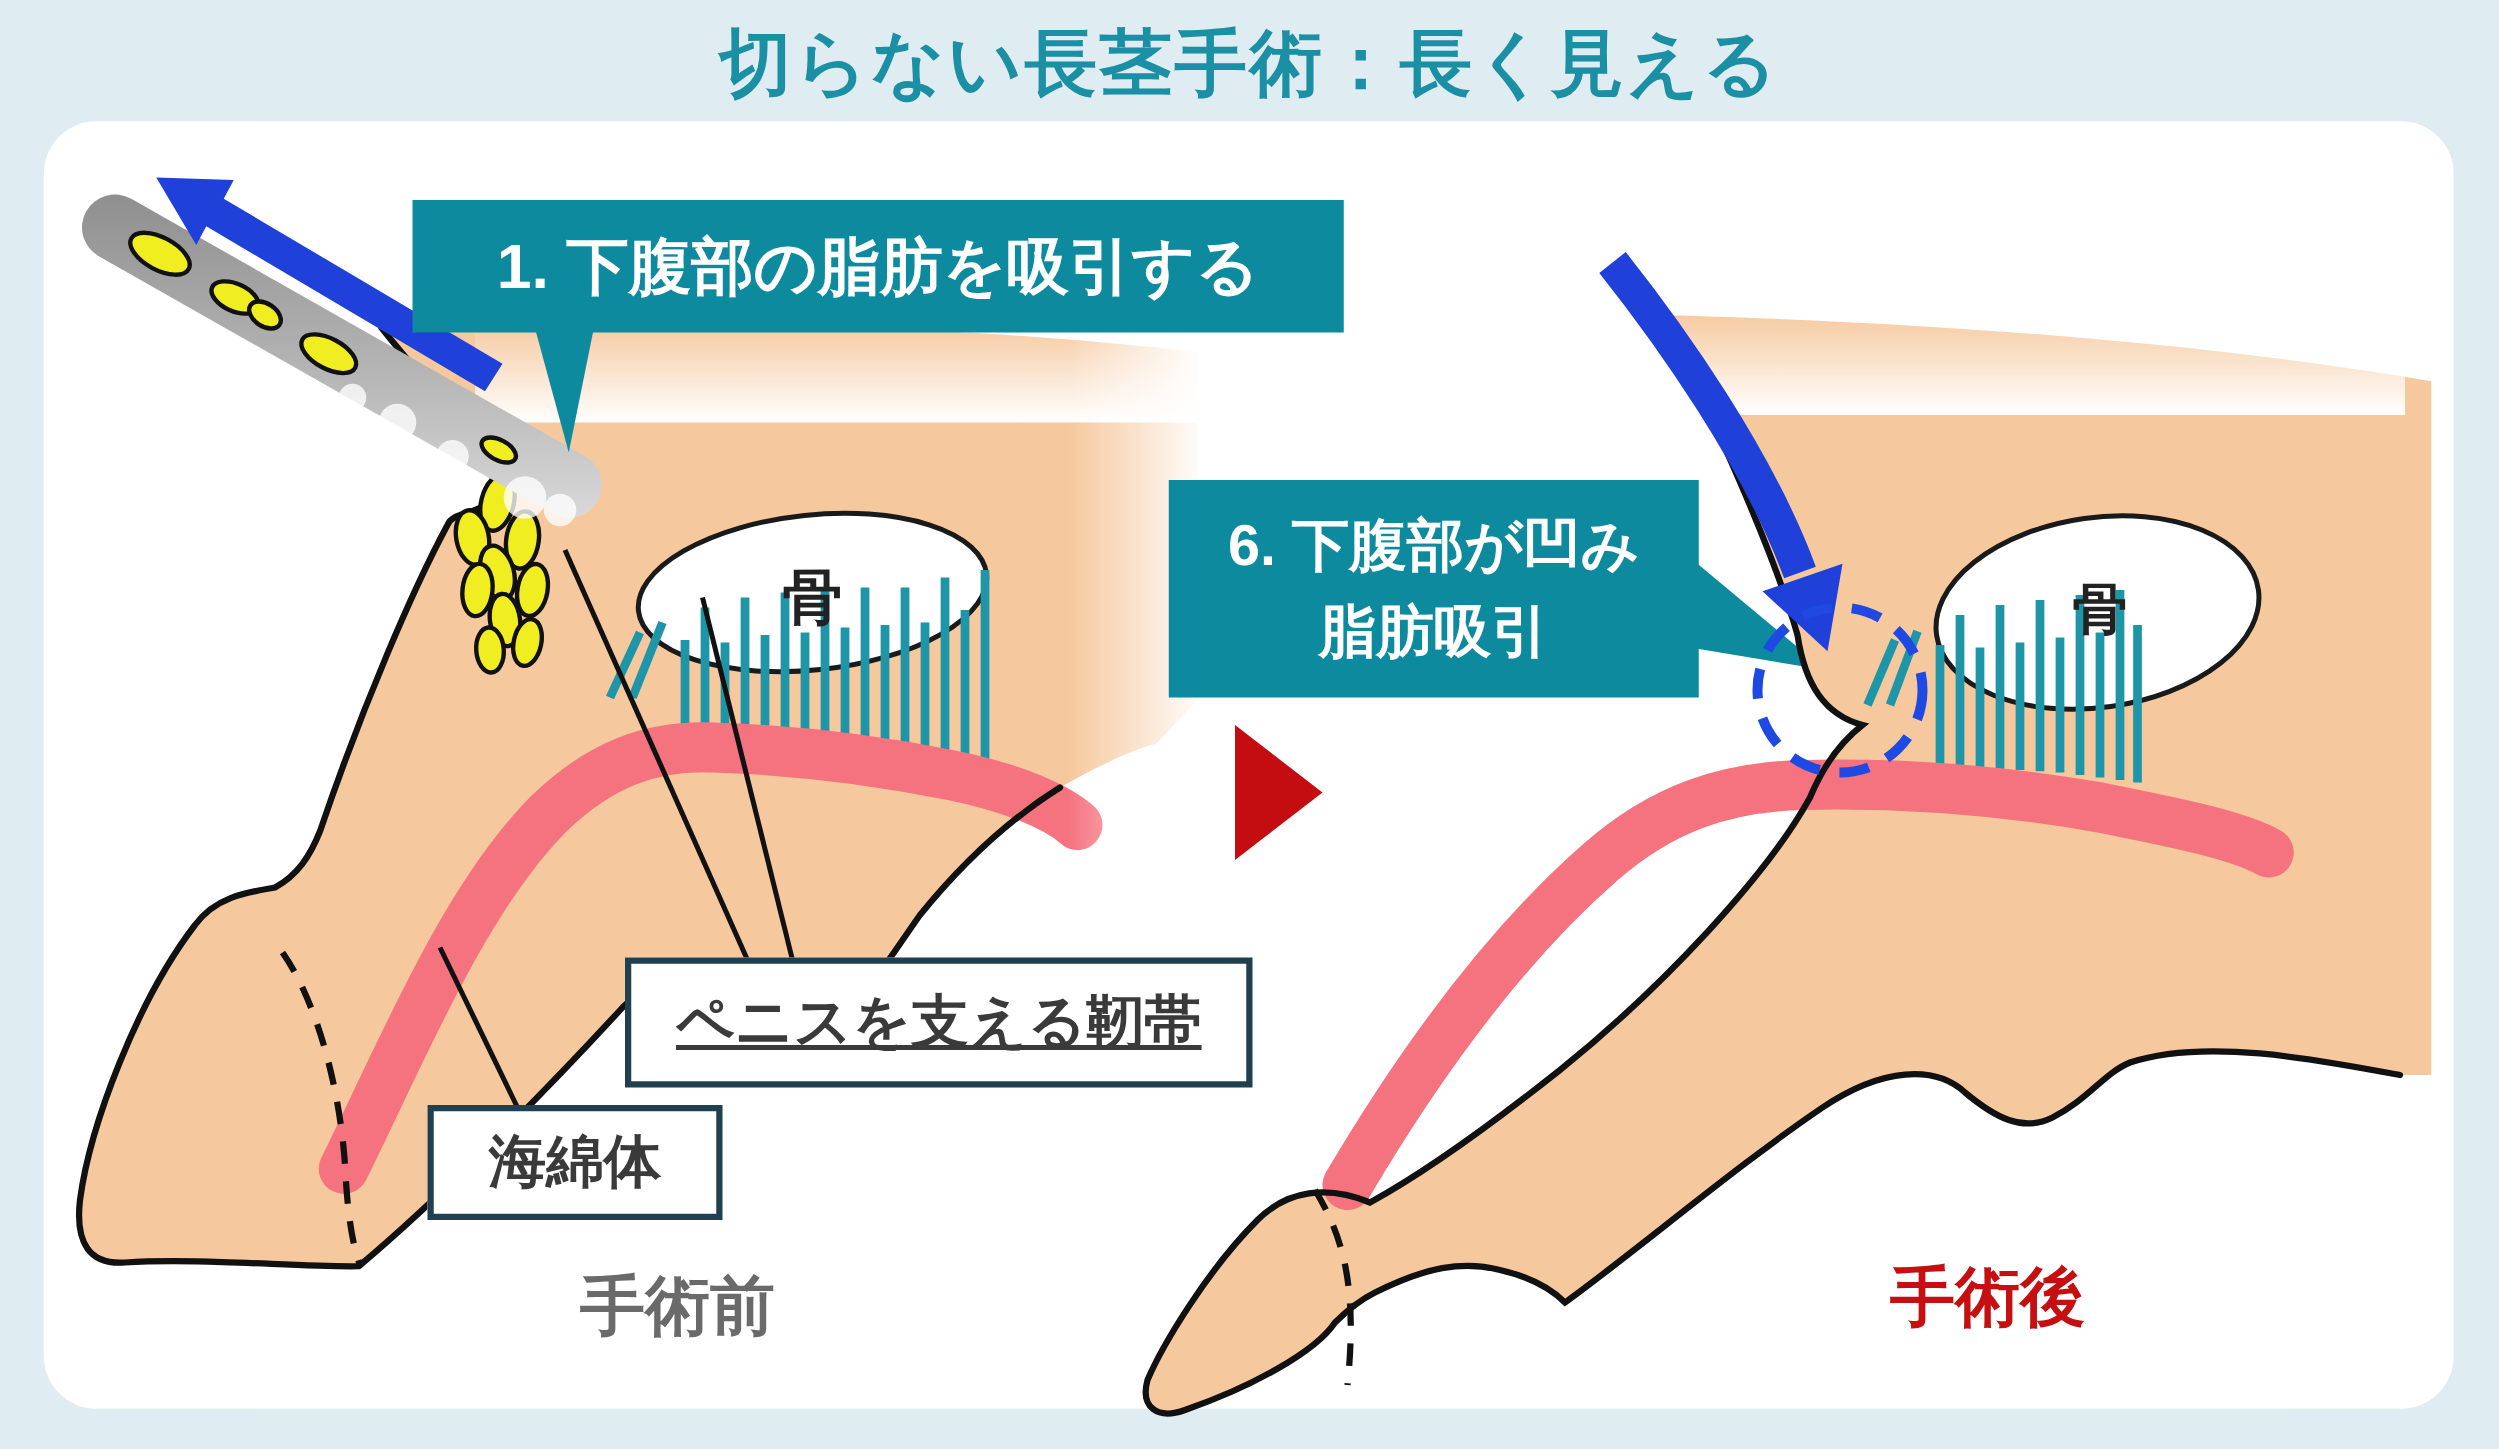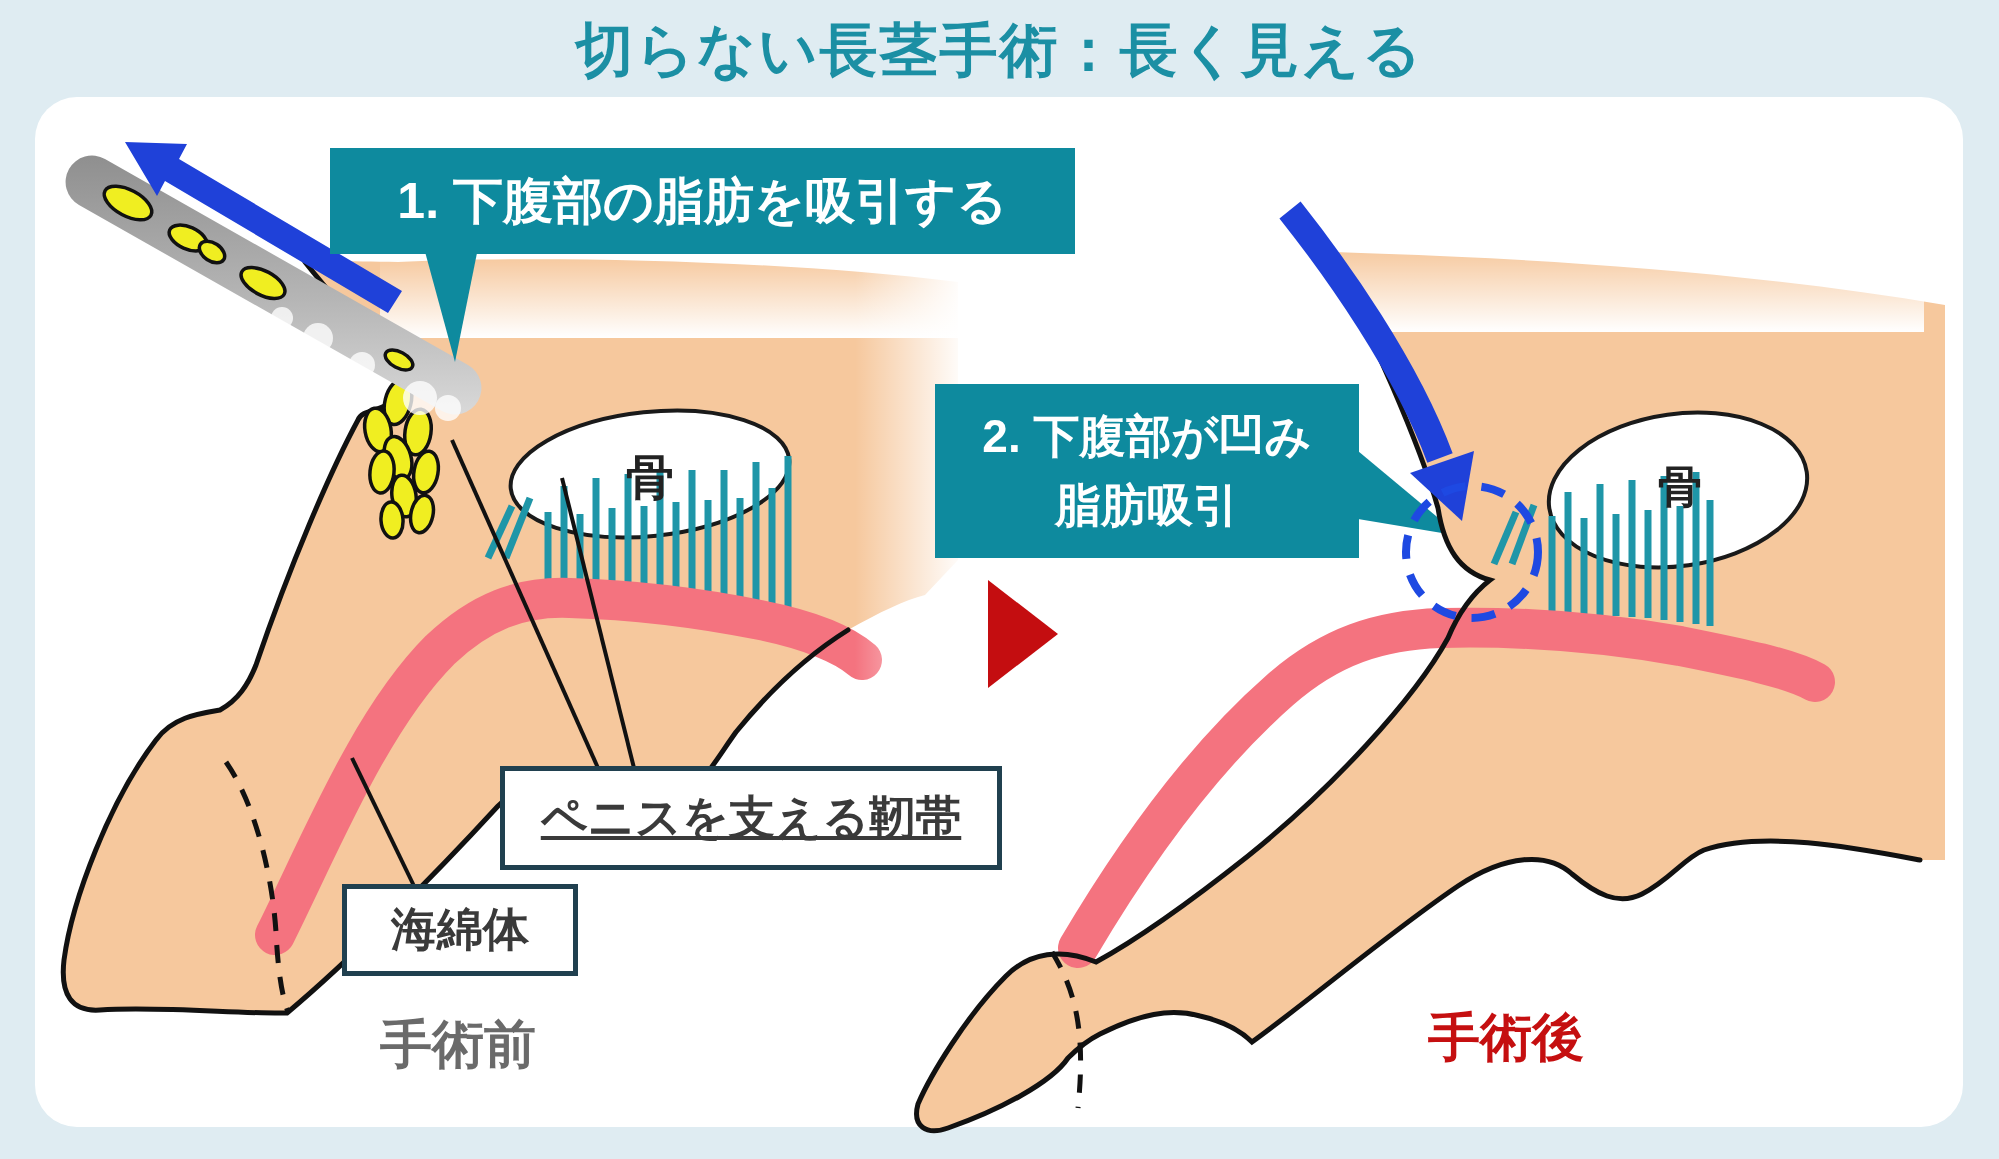--- a/index.html
+++ b/index.html
@@ -4,30 +4,30 @@
 <style>
   html,body{margin:0;padding:0;background:#dfecf2;}
   .stage{position:relative;width:1999px;height:1159px;background:#dfecf2;overflow:hidden;
          font-family:"Liberation Sans","DejaVu Sans",sans-serif;}
   .panel{position:absolute;left:35px;top:97px;width:1928px;height:1030px;background:#ffffff;border-radius:42px;}
   .art{position:absolute;left:0;top:0;width:1999px;height:1159px;}
   .title{position:absolute;left:0;top:12px;width:1999px;text-align:center;
          font-size:58px;font-weight:bold;color:#1b8fa4;letter-spacing:2px;}
   .callout{position:absolute;background:#0e8a9e;color:#ffffff;font-weight:bold;
            display:flex;align-items:center;justify-content:center;text-align:center;}
-  .callout1{left:330px;top:148px;width:745px;height:106px;font-size:50px;}
+  .callout1{left:330px;top:160px;width:745px;height:106px;font-size:50px;}
   .callout2{left:935px;top:384px;width:424px;height:174px;font-size:46px;flex-direction:column;line-height:1.5;}
   .labelbox{position:absolute;background:#ffffff;border:5px solid #20404f;color:#3a3a3a;
             font-size:46px;font-weight:bold;display:flex;align-items:center;justify-content:center;}
   .ligbox{left:500px;top:766px;width:492px;height:94px;text-decoration:underline;}
   .corbox{left:342px;top:884px;width:226px;height:82px;text-align:right;}
   .bonechar{position:absolute;font-weight:bold;color:#222222;text-align:center;}
   .boneL{left:600px;top:446px;width:100px;font-size:48px;}
   .boneR{left:1630px;top:458px;width:100px;font-size:44px;}
-  .caption{position:absolute;width:240px;text-align:left;font-size:52px;font-weight:bold;}
+  .caption{position:absolute;width:240px;text-align:right;font-size:52px;font-weight:bold;}
   .capBefore{left:380px;top:1010px;color:#6a6a6a;}
   .capAfter{left:1428px;top:1003px;color:#c50f10;}
 </style>
 </head>
 <body>
 
 <div class="stage">
 
   <div class="panel"></div>
 
@@ -180,21 +180,21 @@
     <circle cx="1472" cy="552" r="66" fill="none" stroke="#1e49e2" stroke-width="8" stroke-dasharray="24 16"></circle>
   </svg>
 
   <div class="title">切らない長茎手術：長く見える</div>
 
   <div class="callout callout1">
     <span>1. 下腹部の脂肪を吸引する</span>
   </div>
 
   <div class="callout callout2">
-    <span>2. 下腹部が凹み</span>
+    <span>6. 下腹部が凹み</span>
     <span>脂肪吸引</span>
   </div>
 
   <div class="bonechar boneL">骨</div>
   <div class="bonechar boneR">骨</div>
 
   <div class="labelbox ligbox">
     <span>ペニスを支える靭帯</span>
   </div>
 

